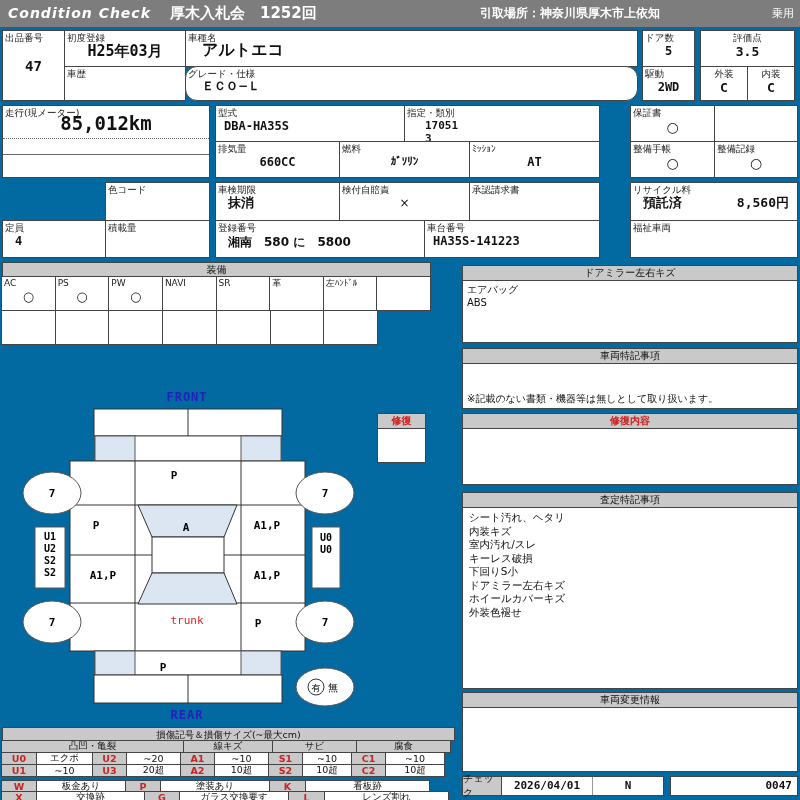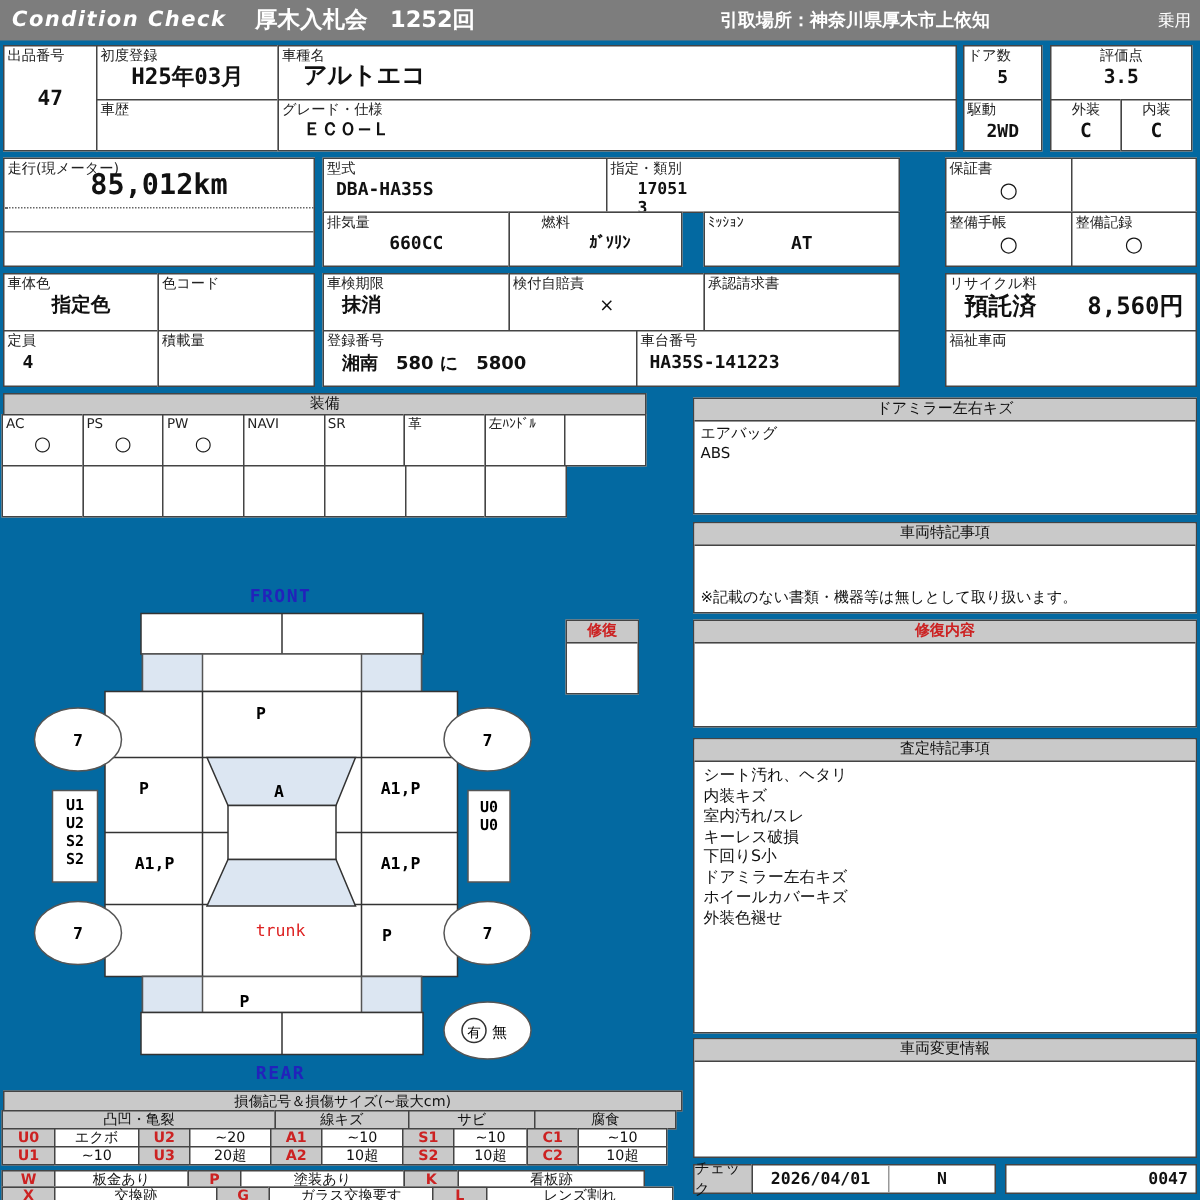--- a/index.html
+++ b/index.html
@@ -58,21 +58,21 @@
     <span class="lbl">初度登録</span>
     <div class="vc mono" style="font-size:15px;margin-top:-2px;">H25年03月</div>
   </div>
   <div class="cell" style="left:64px;top:66px;width:122px;height:35px;">
     <span class="lbl">車歴</span>
   </div>
   <div class="cell" style="left:185px;top:30px;width:453px;height:37px;">
     <span class="lbl">車種名</span>
     <div class="vl" style="font-size:16px;margin-top:-4px;padding-left:16px;">アルトエコ</div>
   </div>
-  <div class="cell" style="left:185px;top:66px;width:453px;height:35px;">
+  <div class="cell" style="left:185px;top:66px;width:453px;height:35px;border-radius:12px;">
     <span class="lbl">グレード・仕様</span>
     <div class="vl" style="font-size:12px;margin-top:-2px;padding-left:16px;">ＥＣＯ−Ｌ</div>
   </div>
   <div class="cell" style="left:642px;top:30px;width:53px;height:37px;">
     <span class="lbl">ドア数</span>
     <div class="vc mono" style="font-size:12px;">5</div>
   </div>
   <div class="cell" style="left:642px;top:66px;width:53px;height:35px;">
     <span class="lbl">駆動</span>
     <div class="vc mono" style="font-size:12px;">2WD</div>
@@ -105,21 +105,21 @@
     <span class="lbl">指定・類別</span>
     <div style="display:flex;justify-content:space-between;padding:0 42px 0 20px;font-weight:bold;font-size:11px;flex-direction:column;" class="mono">
       <span>17051</span>
       <span>3</span>
     </div>
   </div>
   <div class="cell" style="left:215px;top:141px;width:125px;height:37px;">
     <span class="lbl">排気量</span>
     <div class="vc mono" style="font-size:12px;">660CC</div>
   </div>
-  <div class="cell" style="left:339px;top:141px;width:116px;height:37px;padding-left:19px;">
+  <div class="cell" style="left:339px;top:141px;width:131px;height:37px;">
     <span class="lbl">燃料</span>
     <div class="vc" style="font-size:11px;">ｶﾞｿﾘﾝ</div>
   </div>
   <div class="cell" style="left:469px;top:141px;width:131px;height:37px;">
     <span class="lbl">ﾐｯｼｮﾝ</span>
     <div class="vc mono" style="font-size:12px;">AT</div>
   </div>
   <div class="cell" style="left:630px;top:105px;width:85px;height:37px;">
     <span class="lbl">保証書</span>
     <div class="vc" style="font-size:14px;font-weight:normal;">○</div>
@@ -127,24 +127,20 @@
   <div class="cell" style="left:714px;top:105px;width:84px;height:37px;"></div>
   <div class="cell" style="left:630px;top:141px;width:85px;height:37px;">
     <span class="lbl">整備手帳</span>
     <div class="vc" style="font-size:14px;font-weight:normal;">○</div>
   </div>
   <div class="cell" style="left:714px;top:141px;width:84px;height:37px;">
     <span class="lbl">整備記録</span>
     <div class="vc" style="font-size:14px;font-weight:normal;">○</div>
   </div>
 
-  <div class="cell" style="left:2px;top:182px;width:104px;height:39px;">
-    <span class="lbl">車体色</span>
-    <div class="vc" style="font-size:13px;margin-top:-2px;">指定色</div>
-  </div>
   <div class="cell" style="left:105px;top:182px;width:105px;height:39px;">
     <span class="lbl">色コード</span>
   </div>
   <div class="cell" style="left:2px;top:220px;width:104px;height:38px;">
     <span class="lbl">定員</span>
     <div class="vl mono" style="font-size:12px;">4</div>
   </div>
   <div class="cell" style="left:105px;top:220px;width:105px;height:38px;">
     <span class="lbl">積載量</span>
   </div>
@@ -162,21 +158,21 @@
   <div class="cell" style="left:215px;top:220px;width:210px;height:38px;">
     <span class="lbl">登録番号</span>
     <div class="vl" style="font-size:12px;">湘南　580 に　5800</div>
   </div>
   <div class="cell" style="left:424px;top:220px;width:176px;height:38px;">
     <span class="lbl">車台番号</span>
     <div class="vl mono" style="font-size:12px;padding-left:8px;">HA35S-141223</div>
   </div>
   <div class="cell" style="left:630px;top:182px;width:168px;height:39px;">
     <span class="lbl">リサイクル料</span>
-    <div style="display:flex;justify-content:space-between;padding:0 8px 0 12px;font-weight:bold;font-size:16px;margin-top:-2px;">
+    <div style="display:flex;justify-content:space-between;padding:0 8px 0 12px;font-weight:bold;font-size:13px;margin-top:-2px;">
       <span>預託済</span>
       <span class="mono">8,560円</span>
     </div>
   </div>
   <div class="cell" style="left:630px;top:220px;width:168px;height:38px;">
     <span class="lbl">福祉車両</span>
   </div>
 
   <div class="tbl" style="left:2px;top:262px;width:429px;">
     <div class="hdrbar" style="height:15px;">装備</div>

